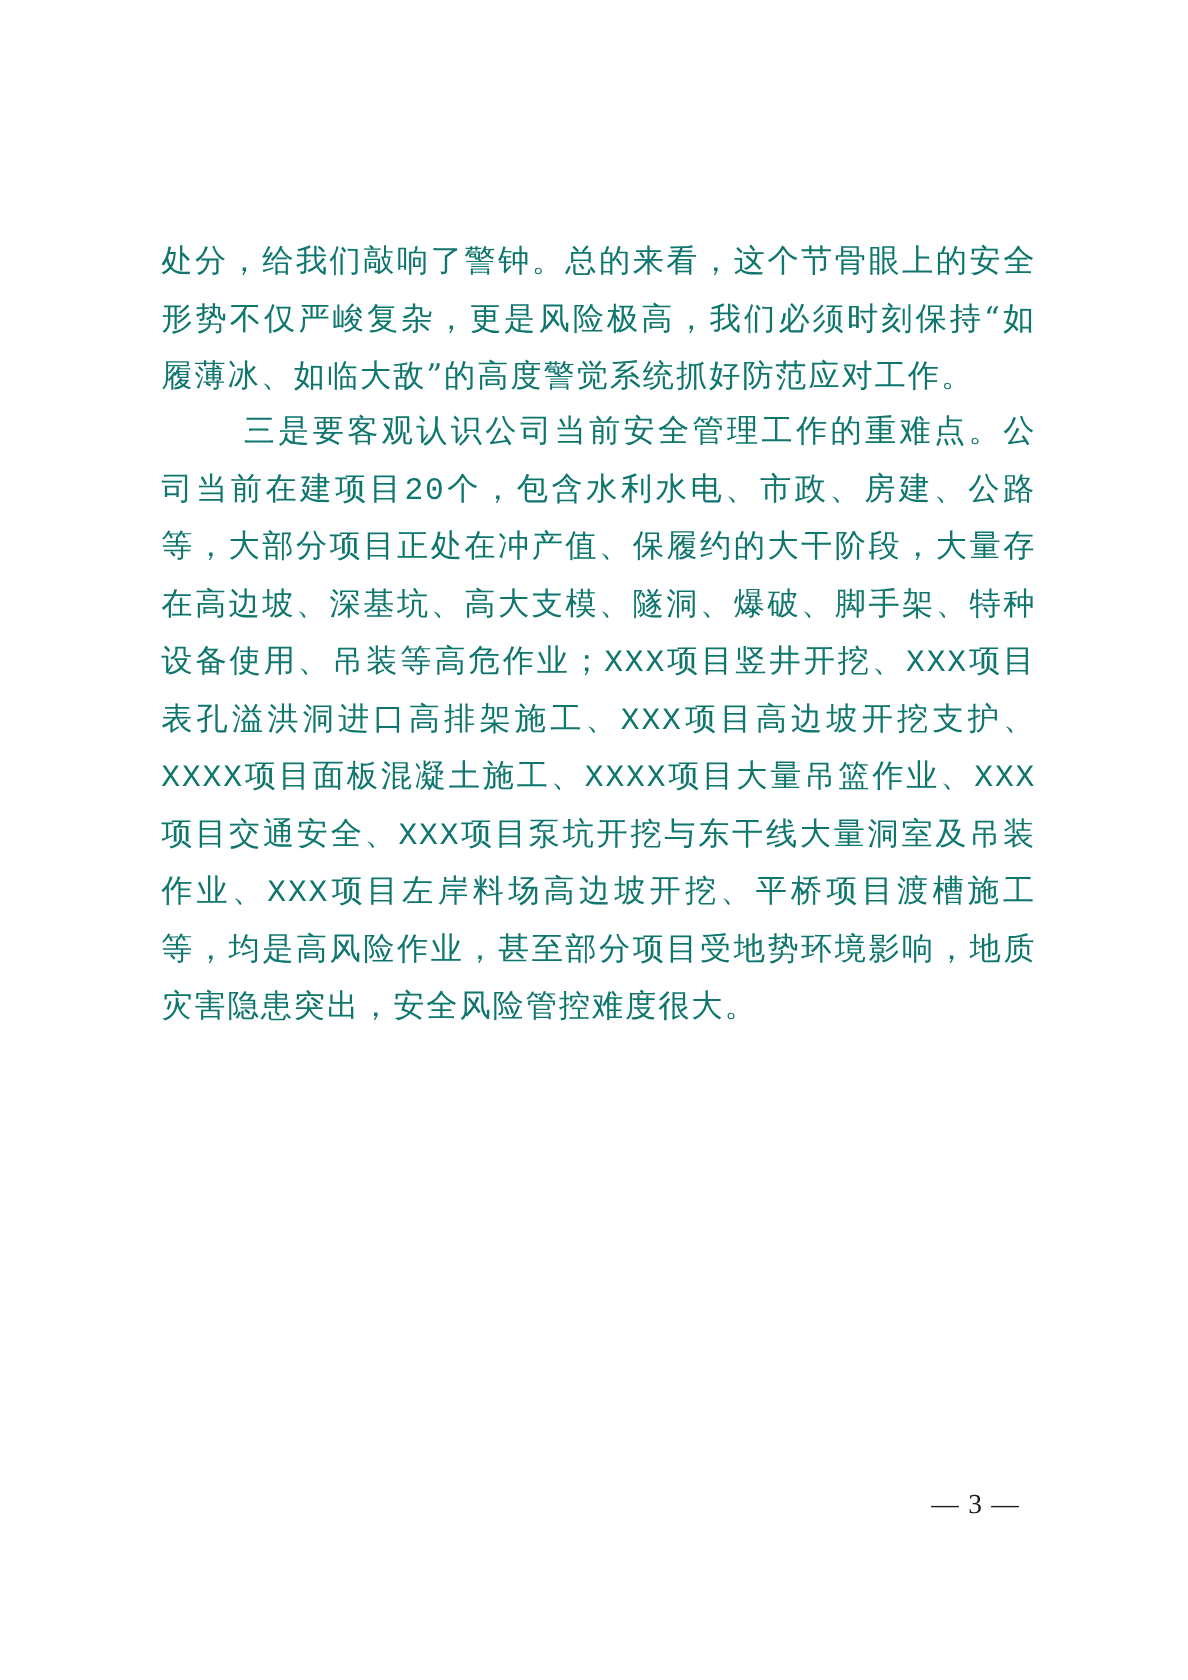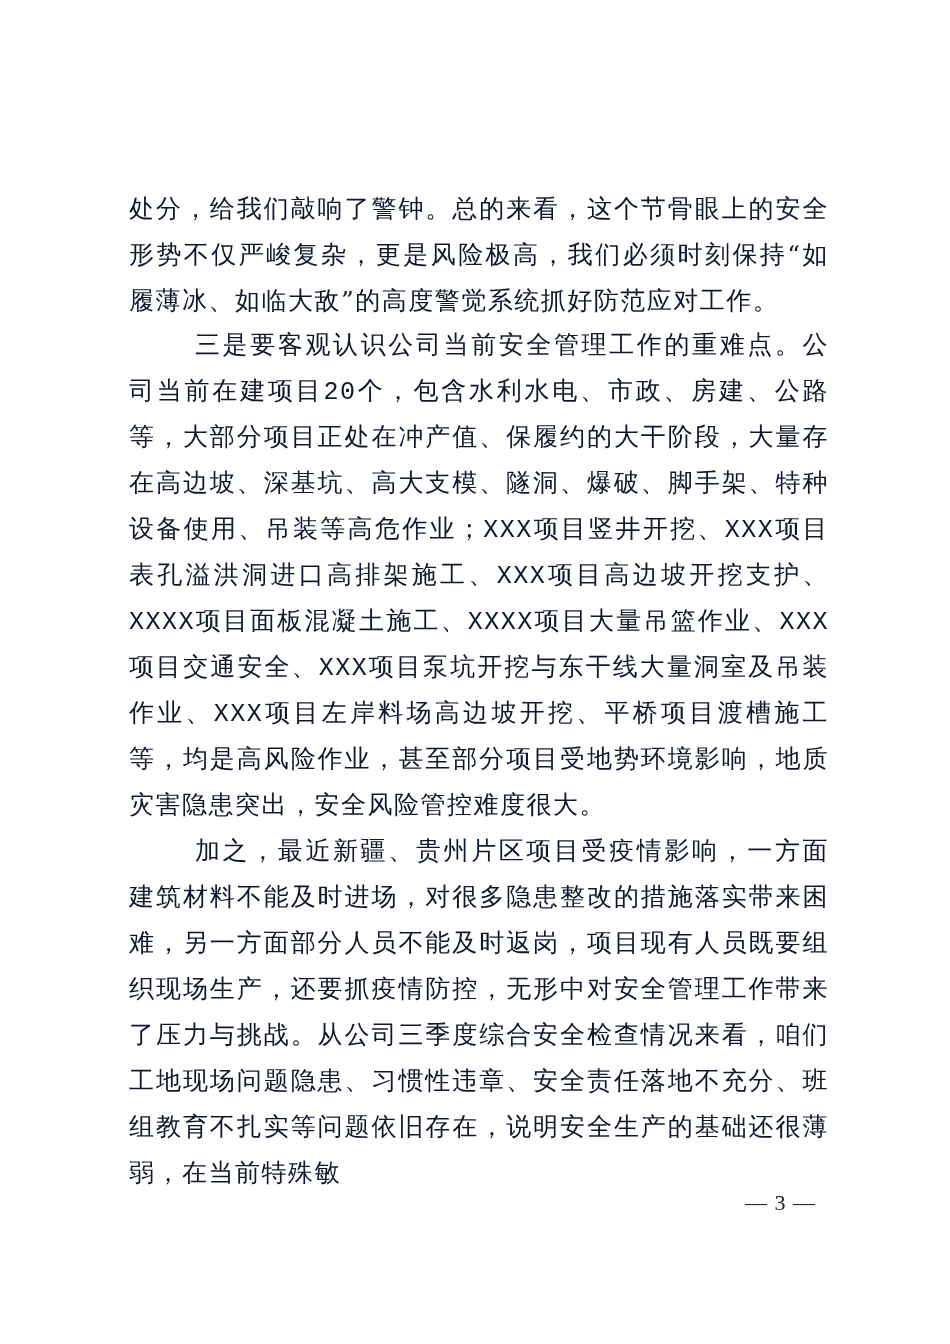--- a/index.html
+++ b/index.html
@@ -10,21 +10,21 @@
     background: #ffffff;
   }
   .body-text {
     position: absolute;
     left: 129px;
     top: 186px;
     width: 700px;
     font-family: "DejaVu Serif", "Liberation Serif", serif;
     font-size: 25px;
     line-height: 46px;
-    color: #0f172a;
+    color: #0f766e;
     letter-spacing: 1.5px;
     text-align: justify;
   }
   .para { margin: 0; padding: 0; }
   .para.indent { text-indent: 66px; font-family: Liberation Mono, monospace; }
   .page-number {
     position: absolute;
     left: 745px;
     top: 1190px;
     font-family: "Liberation Serif", "DejaVu Serif", serif;
@@ -33,16 +33,15 @@
     letter-spacing: 1px;
   }
 </style>
 </head>
 <body>
 
 <div class="page">
   <div class="body-text">
     <p class="para">处分，给我们敲响了警钟。总的来看，这个节骨眼上的安全形势不仅严峻复杂，更是风险极高，我们必须时刻保持“如履薄冰、如临大敌”的高度警觉系统抓好防范应对工作。</p>
     <p class="para indent">三是要客观认识公司当前安全管理工作的重难点。公司当前在建项目20个，包含水利水电、市政、房建、公路等，大部分项目正处在冲产值、保履约的大干阶段，大量存在高边坡、深基坑、高大支模、隧洞、爆破、脚手架、特种设备使用、吊装等高危作业；XXX项目竖井开挖、XXX项目表孔溢洪洞进口高排架施工、XXX项目高边坡开挖支护、XXXX项目面板混凝土施工、XXXX项目大量吊篮作业、XXX项目交通安全、XXX项目泵坑开挖与东干线大量洞室及吊装作业、XXX项目左岸料场高边坡开挖、平桥项目渡槽施工等，均是高风险作业，甚至部分项目受地势环境影响，地质灾害隐患突出，安全风险管控难度很大。</p>
-    <p class="para indent">加之，最近新疆、贵州片区项目受疫情影响，一方面建筑材料不能及时进场，对很多隐患整改的措施落实带来困难，另一方面部分人员不能及时返岗，项目现有人员既要组织现场生产，还要抓疫情防控，无形中对安全管理工作带来了压力与挑战。从公司三季度综合安全检查情况来看，咱们工地现场问题隐患、习惯性违章、安全责任落地不充分、班组教育不扎实等问题依旧存在，说明安全生产的基础还很薄弱，在当前特殊敏</p>
   </div>
   <div class="page-number">— 3 —</div>
 </div>
 
 </body></html>

